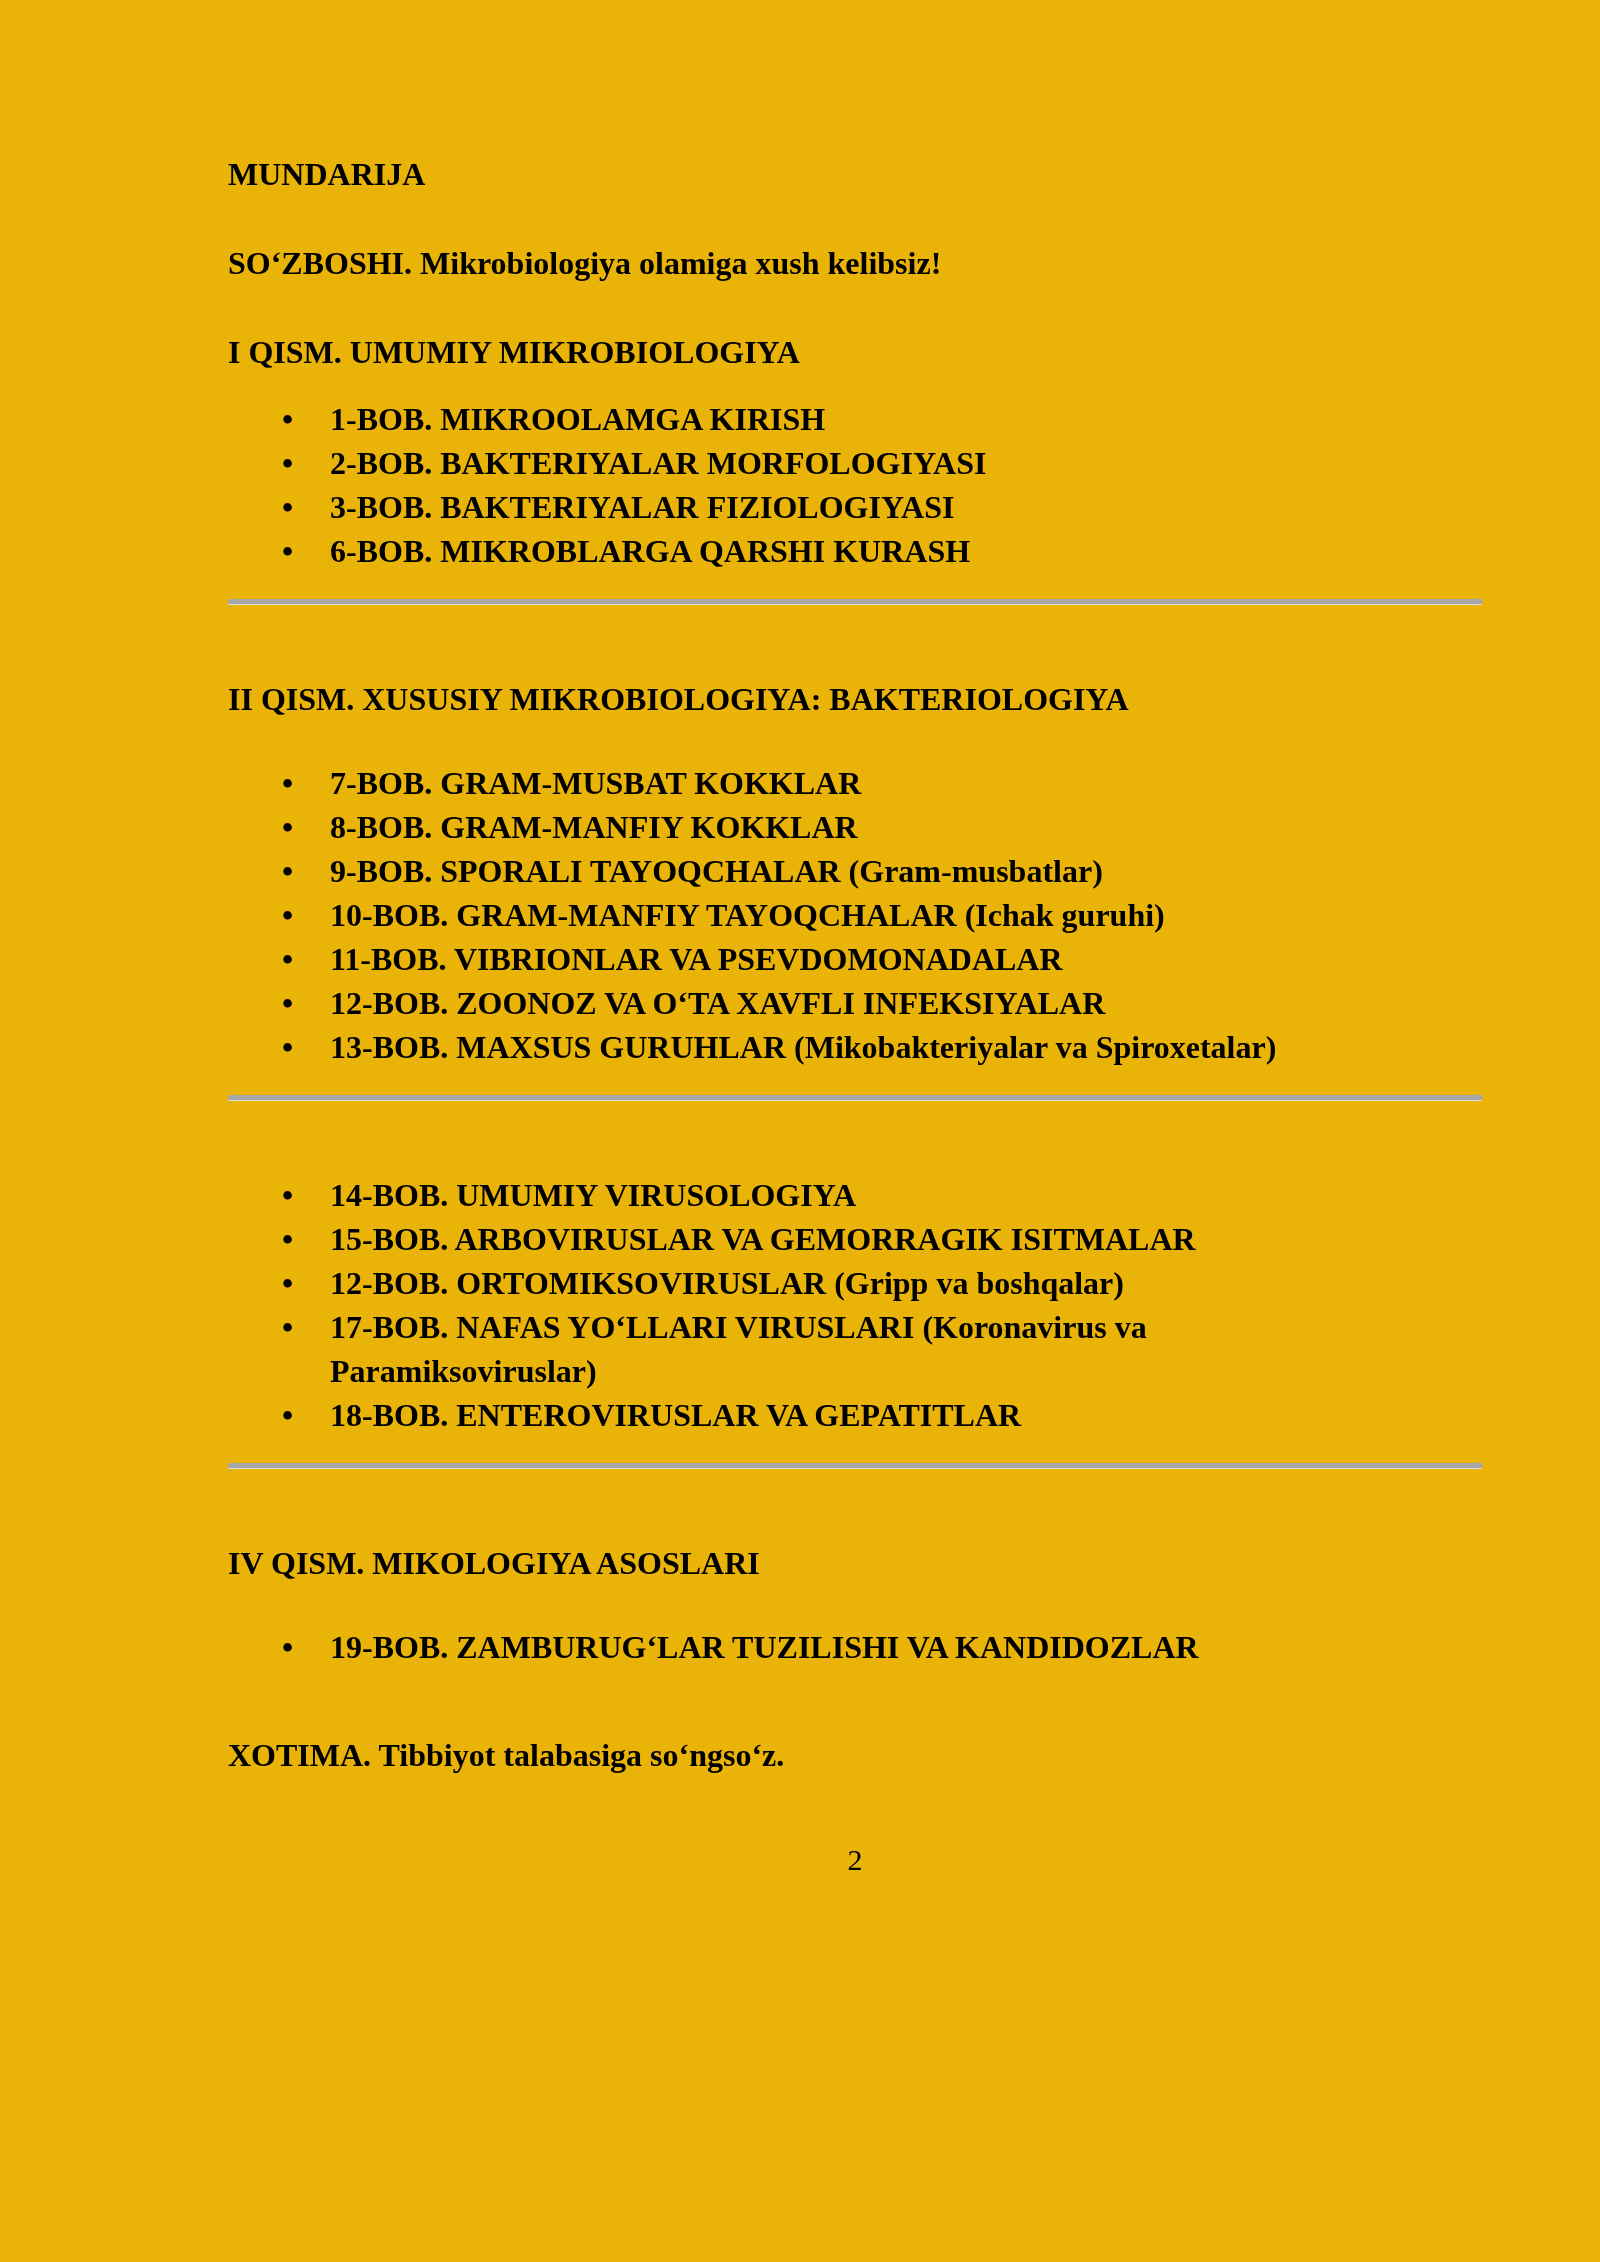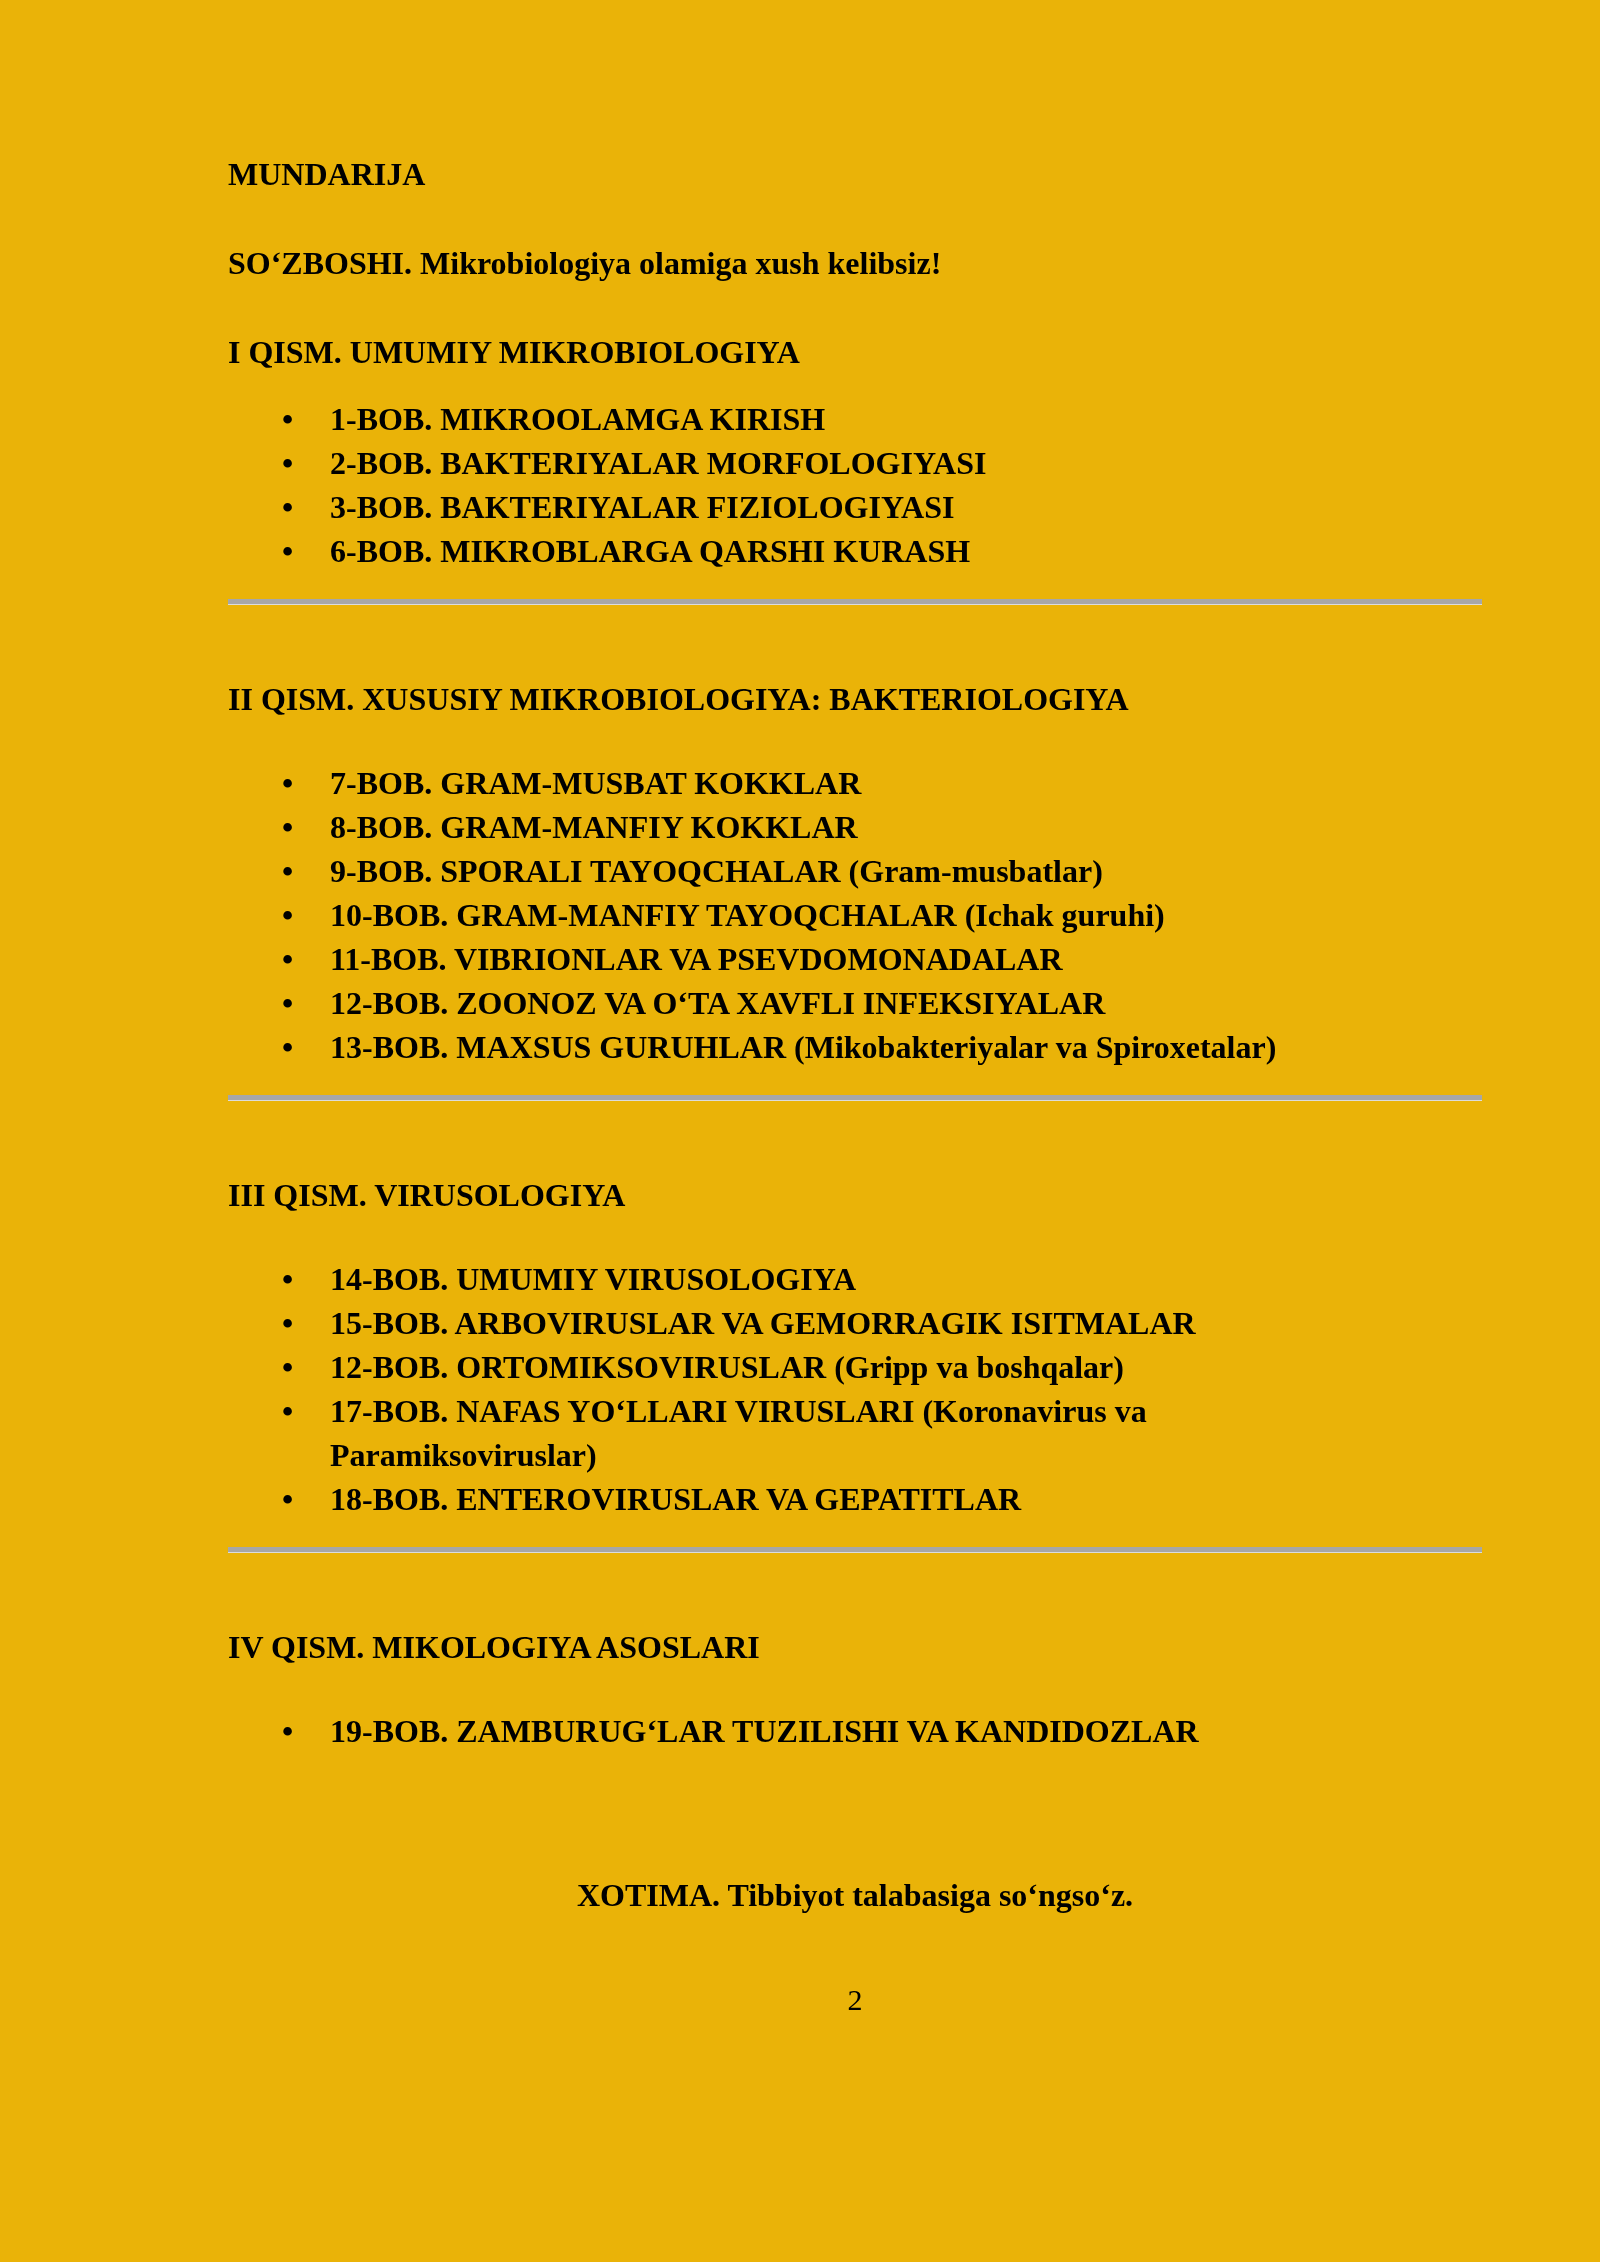--- a/index.html
+++ b/index.html
@@ -47,22 +47,21 @@
     top: 0;
   }
   hr.section-divider {
     border: none;
     height: 5px;
     background: #a7a7a7;
     border-bottom: 1px solid #dcdcdc;
     margin: 26px 0 72px 0;
   }
   .closing {
-    margin: 120px 0 0 0;
-    text-align: center;
+    margin: 64px 0 0 0;
   }
   .page-number {
     margin-top: 66px;
     text-align: center;
     font-weight: normal;
     font-size: 30px;
     line-height: 34px;
   }
 </style>
 </head>
@@ -90,21 +89,20 @@
     <li>8-BOB. GRAM-MANFIY KOKKLAR</li>
     <li>9-BOB. SPORALI TAYOQCHALAR (Gram-musbatlar)</li>
     <li>10-BOB. GRAM-MANFIY TAYOQCHALAR (Ichak guruhi)</li>
     <li>11-BOB. VIBRIONLAR VA PSEVDOMONADALAR</li>
     <li>12-BOB. ZOONOZ VA O‘TA XAVFLI INFEKSIYALAR</li>
     <li>13-BOB. MAXSUS GURUHLAR (Mikobakteriyalar va Spiroxetalar)</li>
   </ul>
 
   <hr class="section-divider">
 
-  <p class="section-heading">III QISM. VIRUSOLOGIYA</p>
   <ul class="chapter-list">
     <li>14-BOB. UMUMIY VIRUSOLOGIYA</li>
     <li>15-BOB. ARBOVIRUSLAR VA GEMORRAGIK ISITMALAR</li>
     <li>12-BOB. ORTOMIKSOVIRUSLAR (Gripp va boshqalar)</li>
     <li>17-BOB. NAFAS YO‘LLARI VIRUSLARI (Koronavirus va
 Paramiksoviruslar)</li>
     <li>18-BOB. ENTEROVIRUSLAR VA GEPATITLAR</li>
   </ul>
 
   <hr class="section-divider">

